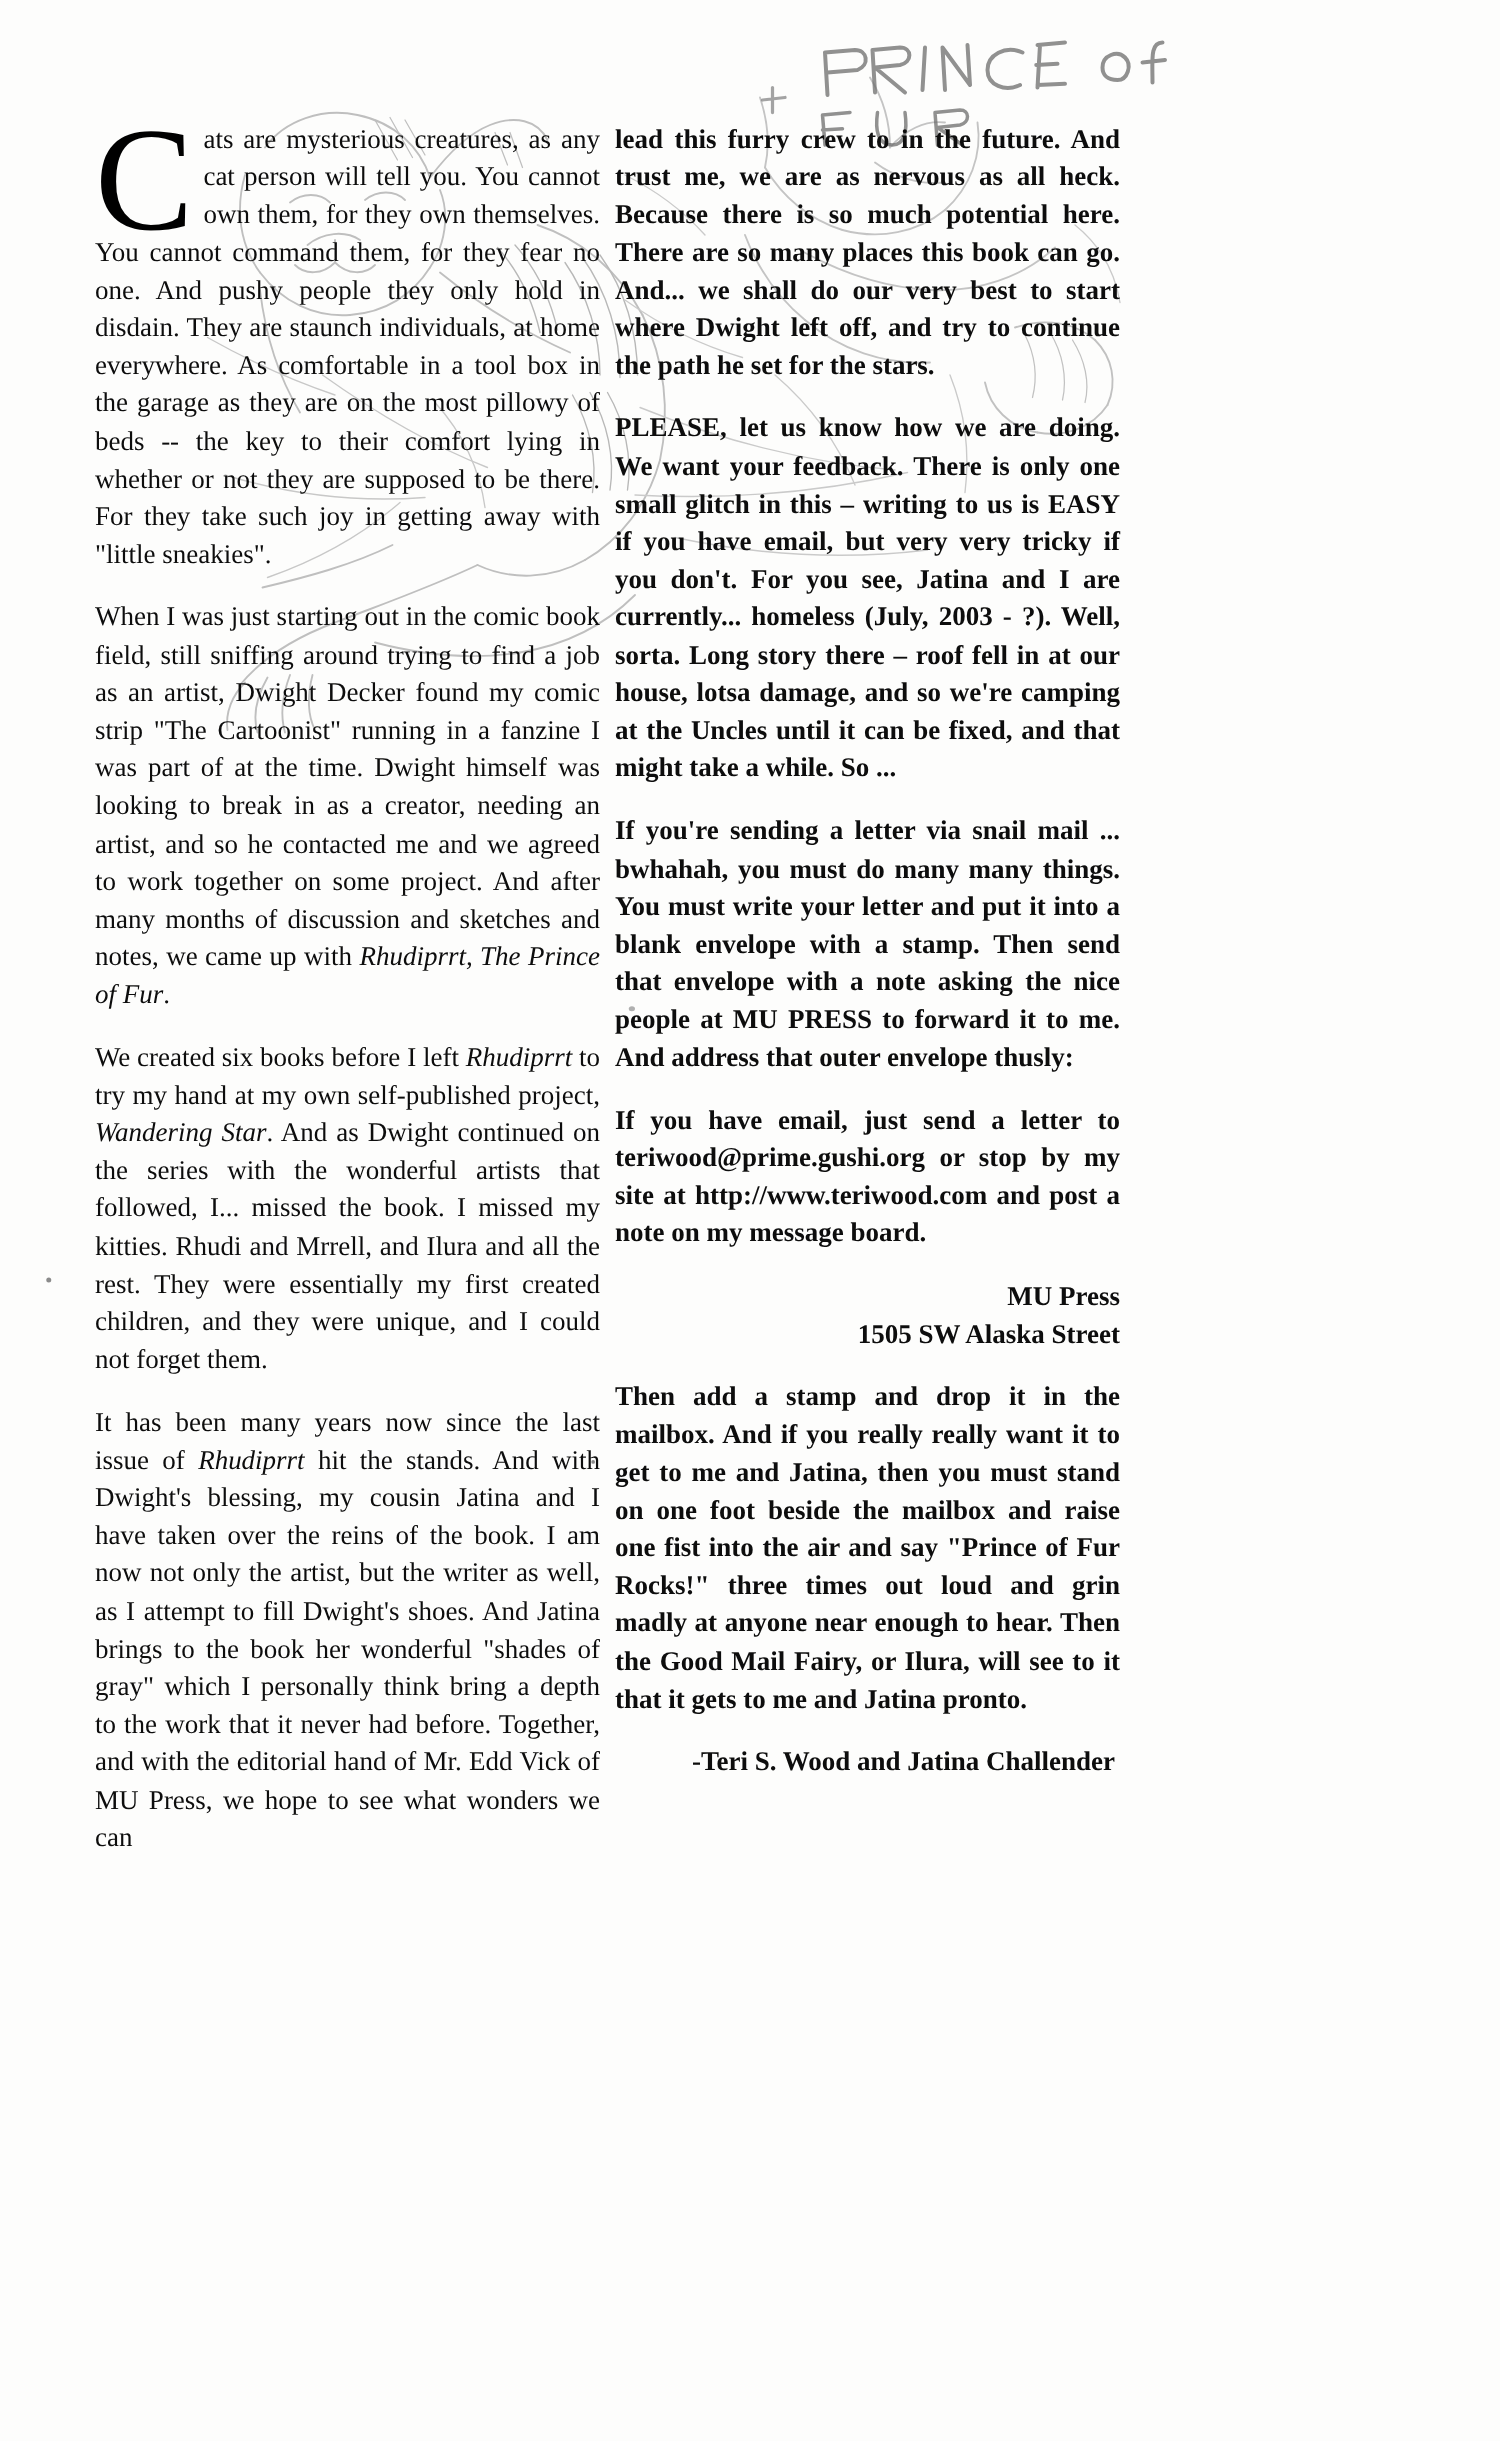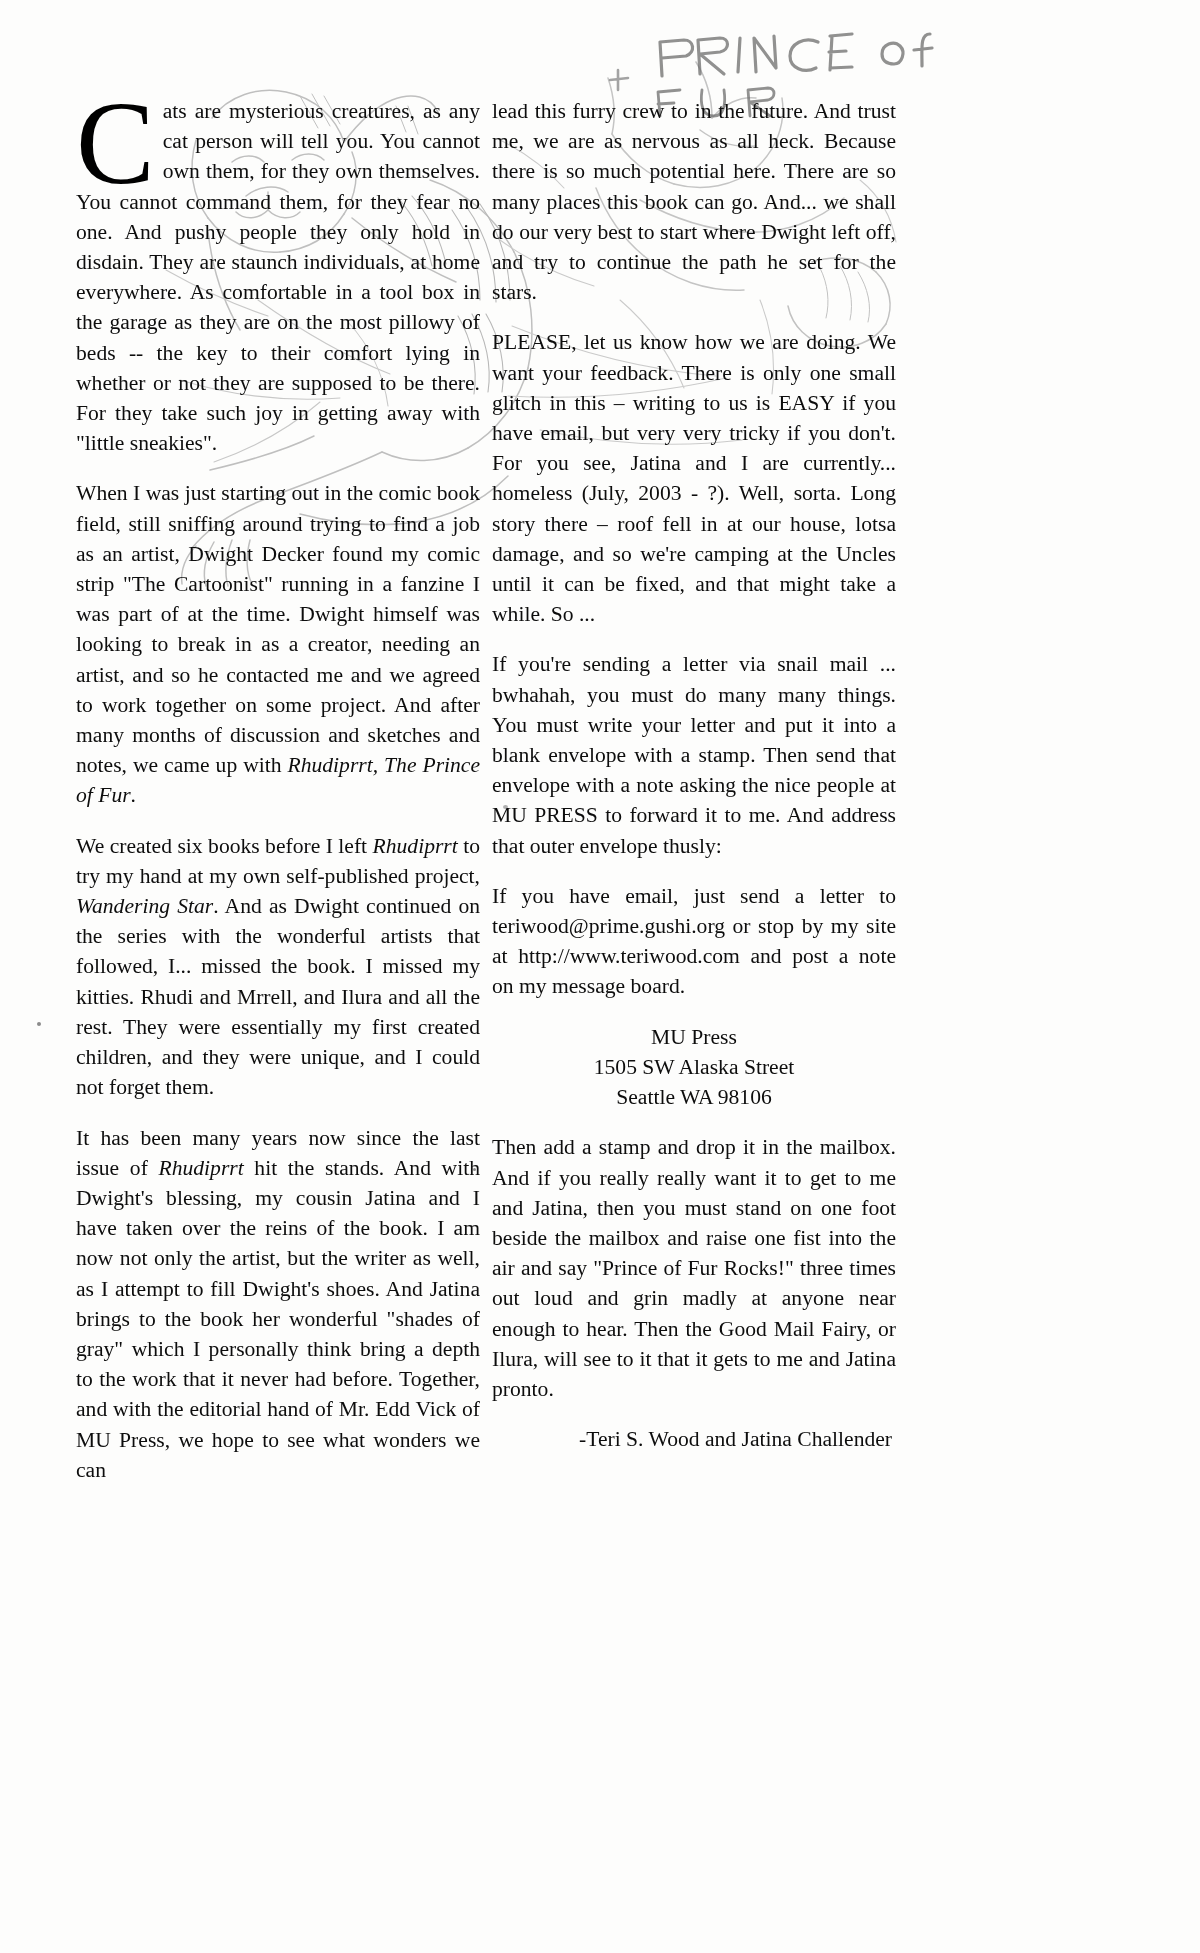--- a/index.html
+++ b/index.html
@@ -47,21 +47,21 @@
     position: absolute;
     top: 96px;
     width: 404px;
     font-size: 21.6px;
     line-height: 30.2px;
     text-align: justify;
     text-justify: inter-word;
     hyphens: none;
   }
   #col-left  { left: 76px; }
-  #col-right { left: 492px; }
+  #col-right { left: 492px; font-weight: bold; }
 
   .para {
     margin: 0 0 20px 0;
   }
   .para.last  { margin-bottom: 0; }
 
   em, .ital {
     font-style: italic;
   }
 
@@ -75,21 +75,21 @@
     font-size: 118px;
     line-height: 0.78;
     font-family: "Liberation Serif", "DejaVu Serif", serif;
     font-weight: 400;
     margin: 2px 8px -6px 0;
     color: #000;
   }
 
   
   .addr {
-    text-align: center;
+    text-align: right;
     margin: 0 0 20px 0;
     line-height: 30.2px;
   }
   .addr-line { display: block; }
 
   
   .signature {
     text-align: right;
     margin: 4px;
     line-height: 30.2px;
@@ -258,21 +258,20 @@
       <span>If you're sending a letter via snail mail ... bwhahah, you must do many many things. You must write your letter and put it into a blank envelope with a stamp. Then send that envelope with a note asking the nice people at MU PRESS to forward it to me. And address that outer envelope thusly:</span>
     </p>
 
     <p class="para">
       <span>If you have email, just send a letter to teriwood@prime.gushi.org or stop by my site at http://www.teriwood.com and post a note on my message board.</span>
     </p>
 
     <div class="addr">
       <span class="addr-line">MU Press</span>
       <span class="addr-line">1505 SW Alaska Street</span>
-      <span class="addr-line">Seattle WA  98106</span>
     </div>
 
     <p class="para">
       <span>Then add a stamp and drop it in the mailbox. And if you really really want it to get to me and Jatina, then you must stand on one foot beside the mailbox and raise one fist into the air and say "Prince of Fur Rocks!" three times out loud and grin madly at anyone near enough to hear. Then the Good Mail Fairy, or Ilura, will see to it that it gets to me and Jatina pronto.</span>
     </p>
 
 
 
     <p class="signature">-Teri S. Wood and Jatina Challender</p>
 

